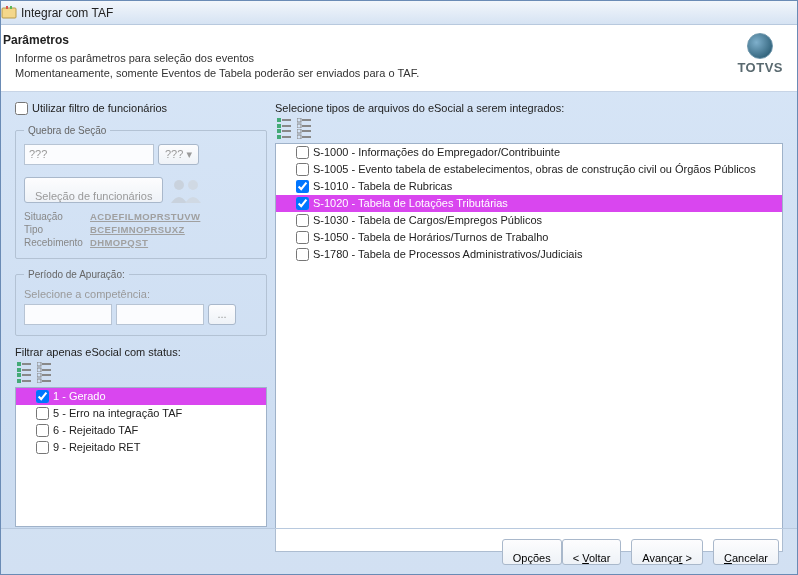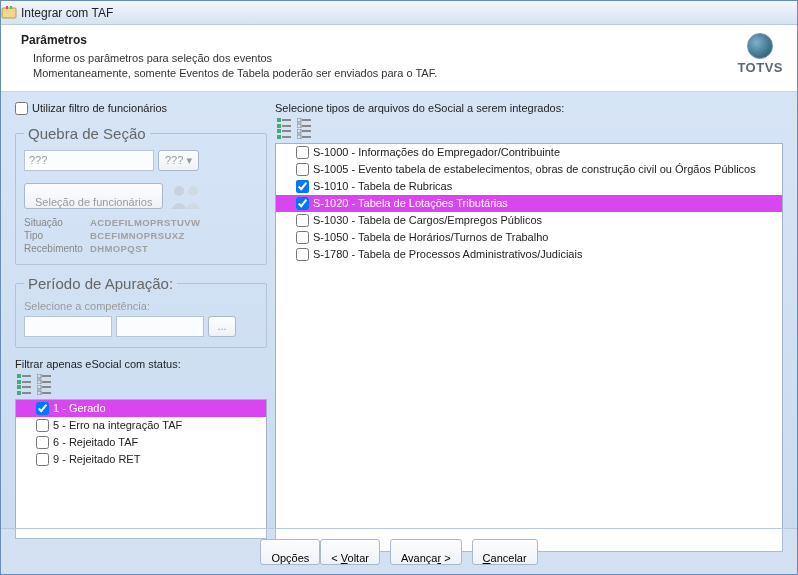--- a/index.html
+++ b/index.html
@@ -14,21 +14,21 @@
     height: 24px;
     background: linear-gradient(to bottom, #f2f6fb, #d6e3f3);
     border-bottom: 1px solid #b8c9de;
     display: flex; align-items: center;
   }
   .titlebar .icon { width: 16px; height: 16px; margin-right: 4px; }
   .titlebar .title { font-size: 12px; }
   .header {
     background: #fff;
     border-bottom: 1px solid #c7d4e6;
-    padding: 8px 12px 10px 20px;
+    padding: 8px 12px 10px 2px;
     position: relative;
   }
   .header .heading { font-weight: bold; font-size: 12px; margin-bottom: 4px; }
   .header .subtext { font-size: 11px; color: #333; padding-left: 12px; line-height: 1.35; }
   .logo {
     position: absolute; right: 14px; top: 8px;
     text-align: center;
   }
   .logo .circle { width: 26px; height: 26px; border-radius: 50%; background: radial-gradient(circle at 35% 35%, #7fb0cc, #1a4c63); margin: 0 auto 1px; border: 1px solid #6b94aa; }
   .logo .txt { font-weight: bold; font-size: 13px; color: #5a6a70; letter-spacing: 0.5px; }
@@ -41,57 +41,57 @@
   .col-right { flex: 1; display: flex; flex-direction: column; }
   .checkbox-line { display: flex; align-items: center; gap: 4px; }
   input[type=checkbox] { width: 13px; height: 13px; margin: 0; }
   fieldset.group {
     border: 1px solid #b3c2d4;
     border-radius: 2px;
     background: rgba(255,255,255,0.0);
     padding: 8px 8px 10px 8px;
     margin: 0;
   }
-  fieldset.group > legend { padding: 0 4px; color: #666; font-size: 15px; }
+  fieldset.group > legend { padding: 0 4px; color: #666; font-size: 10px; }
   fieldset.disabled, fieldset.disabled * { color: #9a9a9a; }
   .input-row { display: flex; gap: 4px; align-items: center; }
   input.text {
     height: 21px; border: 1px solid #b7c4d4; background: #fbfcfe; padding: 0 4px; font-size: 11px;
   }
   .btn {
     background: linear-gradient(to bottom, #fdfdfe, #eef2f7);
     border: 1px solid #a9b8cb;
     border-radius: 3px;
     height: 23px; padding: 12px 10px;
     font-size: 11px; cursor: pointer;
   }
   .btn-small { height: 21px; padding: 0 6px; min-width: 28px; }
   .people-icon { width: 40px; height: 30px; opacity: 0.4; }
   .kv { display: grid; grid-template-columns: 60px 1fr; gap: 2px 6px; font-size: 10px; margin-top: 6px; }
   .kv .k { color: #888; }
-  .kv .v { font-weight: bold; color: #a0a0a0; letter-spacing: 0.4px; font-size: 9.5px; }
+  .kv .v { font-weight: bold; color: #a0a0a0; letter-spacing: 0.4px; font-size: 9.5px; text-decoration: underline; }
   .section-label { font-size: 11px; margin-bottom: 2px; }
   .small-toolbar { display: flex; flex-direction: column; gap: 1px; padding: 2px 0 4px 2px; }
   .small-toolbar-row { display: flex; gap: 6px; }
   .tb-ic { width: 14px; height: 10px; display: inline-block; }
   .listbox {
     background: #fff; border: 1px solid #9fb2c9; overflow: auto;
   }
   .list-row {
     display: flex; align-items: center; gap: 4px; padding: 1px 20px; height: 17px; white-space: nowrap;
   }
   .list-row.selected { background: #d946ef; color: #fff; }
   .list-row input[type=checkbox] { flex: none; }
   .col-left .listbox { height: 140px; }
   .col-right .listbox { flex: 1; }
   .footer {
     position: absolute; left: 0; right: 0; bottom: 0;
     height: 46px; border-top: 1px solid #b8c9de;
     background: rgba(255,255,255,0.15);
-    display: flex; align-items: center; justify-content: center;
+    display: flex; align-items: center; justify-content: flex-end;
     padding: 0 18px;
   }
   .footer .right { display: flex; gap: 10px; }
   .btn u { text-decoration: underline; }
   .qmarks { letter-spacing: 0; }
 </style>
 </head>
 <body>
 
 <div class="window">

